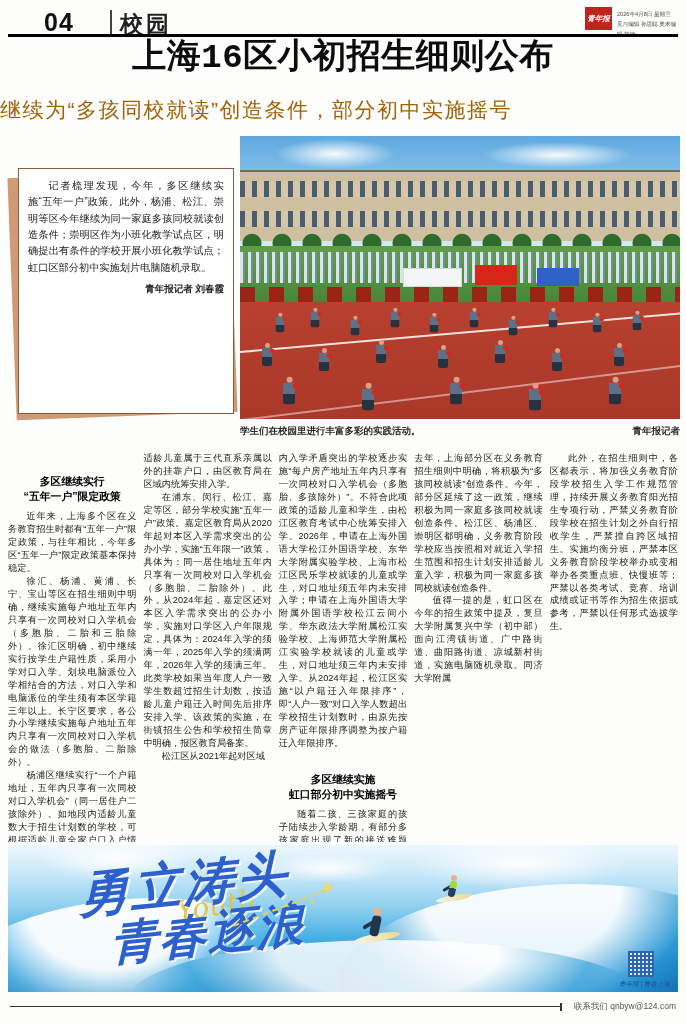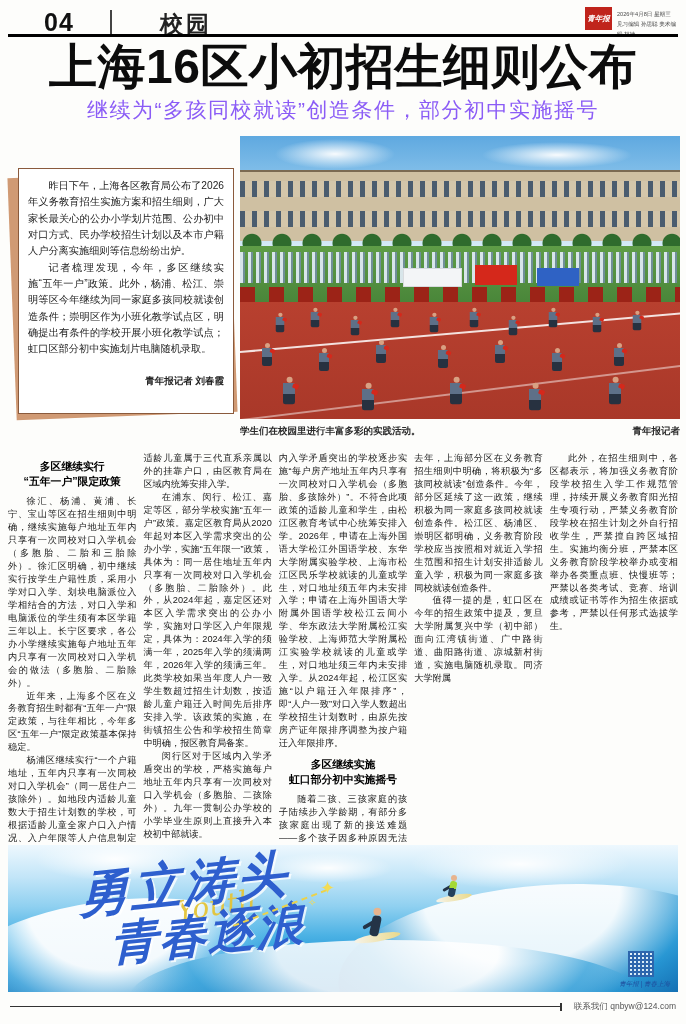--- a/index.html
+++ b/index.html
@@ -2,38 +2,38 @@
 <html><head>
 <meta charset="utf-8">
 <style>
   html,body{margin:0;padding:0;background:#e9e7e2;}
   .page{position:relative;width:686px;height:1024px;background:#fdfdfb;margin:0 auto;overflow:hidden;
         font-family:"Liberation Sans","DejaVu Sans",sans-serif;color:#1c1c1c;}
 
   
   .page-num{position:absolute;left:44px;top:8px;font-size:25px;font-weight:700;color:#111;letter-spacing:1px;}
   .sec-divider{position:absolute;left:110px;top:10px;width:2px;height:25px;background:#444;}
-  .section-title{position:absolute;left:120px;top:9px;font-size:23px;font-weight:800;color:#222;letter-spacing:3px;margin-left:40px;}
+  .section-title{position:absolute;left:120px;top:9px;font-size:23px;font-weight:800;color:#222;letter-spacing:3px;}
   .logo-box{position:absolute;left:585px;top:7px;width:27px;height:23px;background:#c0241c;color:#fff;
             font-size:7.5px;font-style:italic;font-weight:700;display:flex;align-items:center;justify-content:center;line-height:1;}
   .mast-info{position:absolute;left:617px;top:9px;width:64px;font-size:5.6px;color:#4a4a4a;line-height:1.8;}
   .mast-rule{position:absolute;left:8px;right:8px;top:34px;height:3px;background:#000;}
 
   
-  .headline{position:absolute;left:0;right:0;top:39px;text-align:center;font-size:48px;font-weight:900;
-            color:#0c0c0c;letter-spacing:0.5px;line-height:1.15;}
-  .subhead{position:absolute;left:0;right:0;top:96px;text-align:center;font-size:21px;color:#8b5cf6;
+  .headline{position:absolute;left:0;right:0;top:39px;text-align:center;font-size:34px;font-weight:900;
+            color:#0c0c0c;letter-spacing:0.5px;line-height:1.15;font-family:Liberation Mono, monospace;}
+  .subhead{position:absolute;left:0;right:0;top:96px;text-align:left;font-size:21px;color:#a16207;
            letter-spacing:1.5px;font-weight:500;}
 
   
   .lede-shadow{position:absolute;left:12px;top:174px;width:221px;height:242px;background:#d09a74;transform:rotate(-2.2deg);}
   .lede-box{position:absolute;left:18px;top:168px;width:216px;height:246px;background:#fff;border:1px solid #8a5a3c;
             box-sizing:border-box;padding:9px 9px 5px;}
   .lede-box p{margin:0;font-size:10.2px;line-height:1.6;text-align:justify;text-indent:2em;color:#222;}
-  .lede-byline{text-align:right;font-size:9.5px;font-weight:700;margin-top:18px;color:#222;}
+  .lede-byline{text-align:right;font-size:9.5px;font-weight:700;margin-top:7px;color:#222;}
 
   
   .photo{position:absolute;left:240px;top:136px;width:440px;height:283px;overflow:hidden;background:#8fc3e8;}
   .ph-sky{position:absolute;left:0;right:0;top:0;height:40%;
           background:linear-gradient(180deg,#5fa9e0 0%,#8ec6ec 45%,#d9edf8 100%);}
   .ph-cloud{position:absolute;border-radius:50%;background:radial-gradient(closest-side,rgba(255,255,255,.95),rgba(255,255,255,0));}
   .ph-building{position:absolute;left:0;right:0;top:12%;height:25%;background:#cfc0a2;
                box-shadow:inset 0 2px 0 #7b6a52;}
   .win-row{position:absolute;left:0;right:0;height:22%;
            background:repeating-linear-gradient(90deg,rgba(42,68,98,.8) 0 5px,rgba(226,216,194,.25) 5px 12px);}
@@ -59,21 +59,21 @@
 
   
   .caption-row{position:absolute;left:240px;top:425px;width:440px;display:flex;justify-content:space-between;
                font-size:9.5px;font-weight:700;color:#2a2a2a;}
 
   
   .cols{position:absolute;left:8px;top:452px;width:670px;height:390px;display:flex;gap:7px;overflow:hidden;}
   .col{flex:1;font-size:9.2px;line-height:12.95px;text-align:justify;color:#191919;overflow:hidden;}
   .col p{margin:0;text-indent:2em;}
   .col p.cont{text-indent:0;}
-  .col-head{font-weight:800;text-align:center;font-size:10.8px;line-height:1.4;margin:7px 0 6px;color:#000;text-indent:0;}
+  .col-head{font-weight:800;text-align:center;font-size:10.8px;line-height:1.4;margin:22px 0 6px;color:#000;text-indent:0;}
 
   
   .banner{position:absolute;left:8px;top:845px;width:670px;height:147px;overflow:hidden;
           background:linear-gradient(180deg,#eef8fe 0%,#c2e5f8 22%,#8fd0f0 42%,#4ab1e4 62%,#2093d4 80%,#1478bb 100%);}
   .bn-cloud{position:absolute;border-radius:50%;background:radial-gradient(closest-side,rgba(255,255,255,.95),rgba(255,255,255,0));}
   .bn-wave{position:absolute;border-radius:50%;}
   .w1{left:-60px;top:55px;width:340px;height:140px;background:radial-gradient(ellipse at 50% 0%,rgba(255,255,255,.95) 0 35%,rgba(120,200,240,.6) 55%,rgba(0,0,0,0) 72%);transform:rotate(-6deg);}
   .w2{left:330px;top:40px;width:420px;height:170px;background:radial-gradient(ellipse at 45% 5%,rgba(255,255,255,.9) 0 30%,rgba(40,150,210,.75) 52%,rgba(16,100,170,.85) 70%,rgba(0,0,0,0) 80%);transform:rotate(-4deg);}
   .w3{left:120px;top:95px;width:520px;height:120px;background:radial-gradient(ellipse at 50% 10%,rgba(255,255,255,.85) 0 30%,rgba(60,165,220,.7) 55%,rgba(0,0,0,0) 75%);}
   .bn-t1{position:absolute;left:70px;top:6px;font-size:50px;font-weight:900;font-style:italic;color:#2e5fce;
@@ -117,21 +117,20 @@
     <div>2026年4月8日 星期三</div>
     <div>见习编辑 孙思聪 美术编辑 林婕</div>
   </div>
   <div class="mast-rule"></div>
 
   <div class="headline">上海16区小初招生细则公布</div>
   <div class="subhead">继续为“多孩同校就读”创造条件，部分初中实施摇号</div>
 
   <div class="lede-shadow"></div>
   <div class="lede-box">
-    <p>昨日下午，上海各区教育局公布了2026年义务教育招生实施方案和招生细则，广大家长最关心的公办小学划片范围、公办初中对口方式、民办学校招生计划以及本市户籍人户分离实施细则等信息纷纷出炉。</p>
     <p>记者梳理发现，今年，多区继续实施“五年一户”政策。此外，杨浦、松江、崇明等区今年继续为同一家庭多孩同校就读创造条件；崇明区作为小班化教学试点区，明确提出有条件的学校开展小班化教学试点；虹口区部分初中实施划片电脑随机录取。</p>
     <div class="lede-byline">青年报记者 刘春霞</div>
   </div>
 
   <div class="photo">
     <div class="ph-sky"></div>
     <div class="ph-cloud" style="left:8%;top:1%;width:120px;height:30px;"></div>
     <div class="ph-cloud" style="left:55%;top:2%;width:150px;height:26px;"></div>
     <div class="ph-building">
       <div class="win-row" style="top:16%;"></div>
@@ -176,28 +175,27 @@
     <span>学生们在校园里进行丰富多彩的实践活动。</span>
     <span>青年报记者</span>
   </div>
 
   <div class="cols">
     <div class="col">
       <div class="col-head">
         <div>多区继续实行</div>
         <div>“五年一户”限定政策</div>
       </div>
+      <p>近年来，上海多个区在义务教育招生时都有“五年一户”限定政策，与往年相比，今年多区“五年一户”限定政策基本保持稳定。</p>
       <p>徐汇、杨浦、黄浦、长宁、宝山等区在招生细则中明确，继续实施每户地址五年内只享有一次同校对口入学机会（多胞胎、二胎和三胎除外）。徐汇区明确，初中继续实行按学生户籍性质，采用小学对口入学、划块电脑派位入学相结合的方法，对口入学和电脑派位的学生须有本区学籍三年以上。长宁区要求，各公办小学继续实施每户地址五年内只享有一次同校对口入学机会的做法（多胞胎、二胎除外）。</p>
-      <p>近年来，上海多个区在义务教育招生时都有“五年一户”限定政策，与往年相比，今年多区“五年一户”限定政策基本保持稳定。</p>
       <p>杨浦区继续实行“一个户籍地址，五年内只享有一次同校对口入学机会”（同一居住户二孩除外）。如地段内适龄儿童数大于招生计划数的学校，可根据适龄儿童全家户口入户情况、入户年限等人户信息制定招生方案，并在学校网站公示。本市户籍</p>
     </div>
     <div class="col">
       <p class="cont">适龄儿童属于三代直系亲属以外的挂靠户口，由区教育局在区域内统筹安排入学。</p>
       <p>在浦东、闵行、松江、嘉定等区，部分学校实施“五年一户”政策。嘉定区教育局从2020年起对本区入学需求突出的公办小学，实施“五年限一”政策，具体为：同一居住地址五年内只享有一次同校对口入学机会（多胞胎、二胎除外）。此外，从2024年起，嘉定区还对本区入学需求突出的公办小学，实施对口学区入户年限规定，具体为：2024年入学的须满一年，2025年入学的须满两年，2026年入学的须满三年。此类学校如果当年度人户一致学生数超过招生计划数，按适龄儿童户籍迁入时间先后排序安排入学。该政策的实施，在街镇招生公告和学校招生简章中明确，报区教育局备案。</p>
-      <p>闵行区对于区域内入学矛盾突出的学校，严格实施每户地址五年内只享有一次同校对口入学机会（多胞胎、二孩除外）。九年一贯制公办学校的小学毕业生原则上直接升入本校初中部就读。</p>
       <p>松江区从2021年起对区域</p>
     </div>
     <div class="col">
       <p class="cont">内入学矛盾突出的学校逐步实施“每户房产地址五年内只享有一次同校对口入学机会（多胞胎、多孩除外）”。不符合此项政策的适龄儿童和学生，由松江区教育考试中心统筹安排入学。2026年，申请在上海外国语大学松江外国语学校、东华大学附属实验学校、上海市松江区民乐学校就读的儿童或学生，对口地址须五年内未安排入学；申请在上海外国语大学附属外国语学校松江云间小学、华东政法大学附属松江实验学校、上海师范大学附属松江实验学校就读的儿童或学生，对口地址须三年内未安排入学。从2024年起，松江区实施“以户籍迁入年限排序”，即“人户一致”对口入学人数超出学校招生计划数时，由原先按房产证年限排序调整为按户籍迁入年限排序。</p>
       <div class="col-head">
         <div>多区继续实施</div>
         <div>虹口部分初中实施摇号</div>
       </div>
       <p>随着二孩、三孩家庭的孩子陆续步入学龄期，有部分多孩家庭出现了新的接送难题——多个孩子因多种原因无法在同一学校就读。2024年起，上海部分区试点“长幼随学”相关政策。</p>
     </div>

